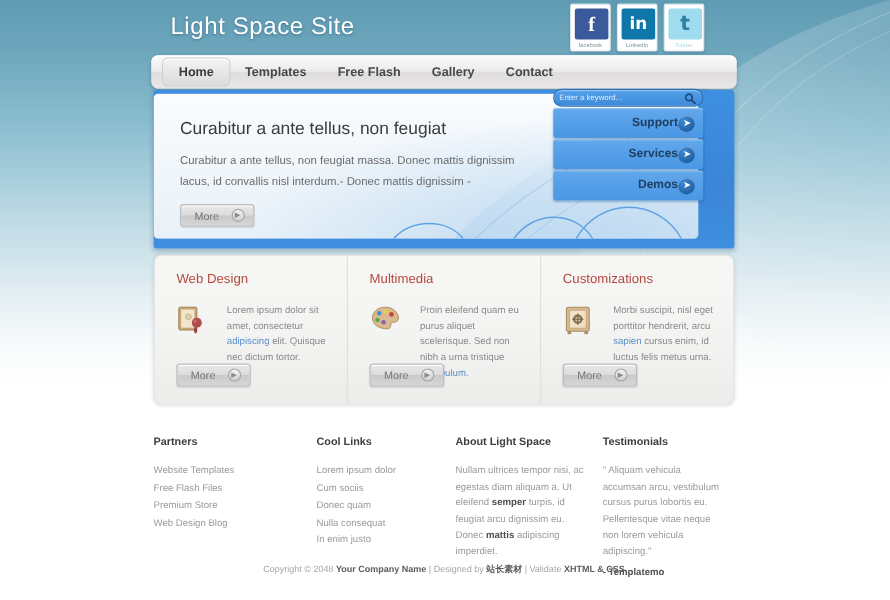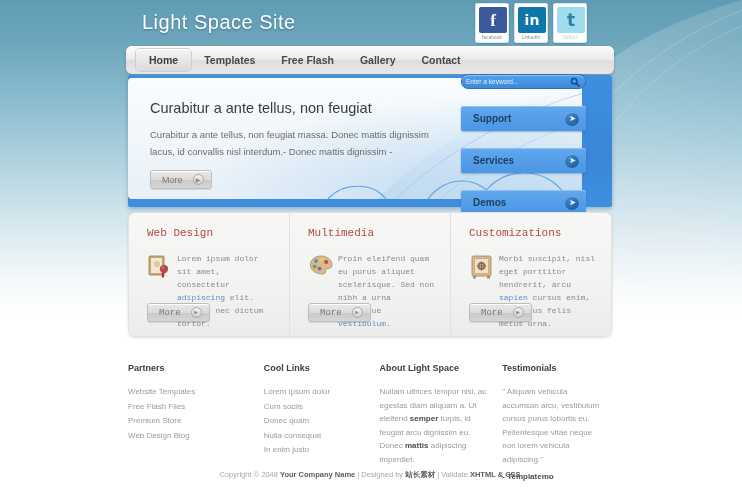--- a/index.html
+++ b/index.html
@@ -136,48 +136,48 @@
     border: 0; background: transparent; outline: none;
     font-size: 6.5px; color: #e8f2fb; width: 100px;
     font-family: "Liberation Sans", sans-serif;
   }
   .search-input::placeholder { color: #e2eefa; }
   .search-icon {
     position: absolute; right: 5px; top: 2px;
     width: 10px; height: 10px;
   }
   .side-btn {
-    margin-top: 17px; width: 125px; height: 25px;
+    margin-top: 1px; width: 125px; height: 25px;
     background: linear-gradient(to bottom, #62a8ec 0%, #559fe8 50%, #4b97e4 100%);
     border-radius: 2px;
     box-shadow: 0 1px 2px rgba(25,70,110,.35), inset 0 1px 0 rgba(255,255,255,.3);
-    display: flex; align-items: center; justify-content: space-between;
+    display: flex; align-items: center; justify-content: flex-end;
     padding: 0 7px 0 12px; cursor: pointer;
   }
   .side-btn-label { font-size: 10px; font-weight: bold; color: #1e3f63; }
   .side-arrow {
     width: 14px; height: 14px; border-radius: 50%;
     background: radial-gradient(circle at 35% 30%, #3f8bd4, #18508f);
     box-shadow: inset 0 1px 0 rgba(255,255,255,.35);
     display: flex; align-items: center; justify-content: center;
     color: #ffffff; font-size: 8px; line-height: 1; padding-left: 1px;
   }
 
   
   .features {
     position: absolute; left: 8px; top: 212px; width: 484px; height: 125px;
     background: linear-gradient(to bottom, #f7f7f5 0%, #f3f3f1 55%, #ececea 100%);
     border: 1px solid #e2e2e0; border-radius: 7px;
     box-shadow: 0 1px 3px rgba(60,90,110,.18);
     display: flex;
   }
-  .feat-col { flex: 1; padding: 14px 14px 0 18px; position: relative; font-family: Liberation Mono, monospace; }
+  .feat-col { flex: 1; padding: 14px 14px 0 18px; position: relative; }
   .feat-col + .feat-col { border-left: 1px solid #e0e0de; }
   .feat-title { font-size: 11px; color: #b5493f; margin-bottom: 13px; font-weight: normal; }
-  .feat-body { display: flex; gap: 4px; }
+  .feat-body { display: flex; gap: 16px; }
   .feat-icon { width: 26px; height: 26px; flex: none; margin-top: 1px; }
   .feat-text { font-size: 8px; line-height: 13px; color: #8a8a8a; }
   .feat-text a { color: #5b8fd0; text-decoration: none; }
   .feat-col .more-btn { position: absolute; left: 18px; bottom: 14px; }
 
   
   .footer { position: absolute; left: 8px; top: 363px; width: 492px; display: flex; }
   .foot-col { padding-right: 14px; }
   .fc1 { width: 118px; } .fc2 { width: 118px; margin-left: 20px; } .fc3 { width: 125px; } .fc4 { width: 120px; }
   .foot-title { font-size: 9px; font-weight: bold; color: #3d3d3d; margin-bottom: 12px; }

